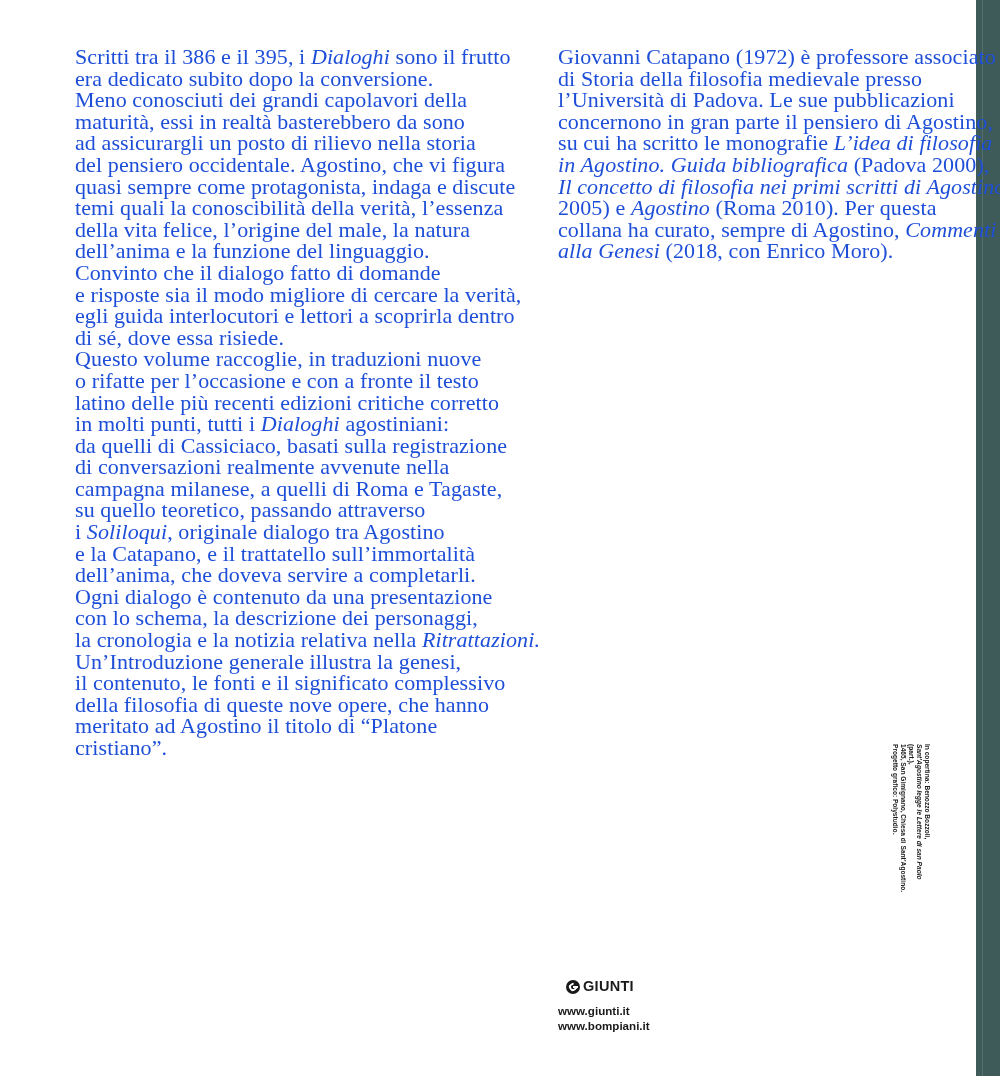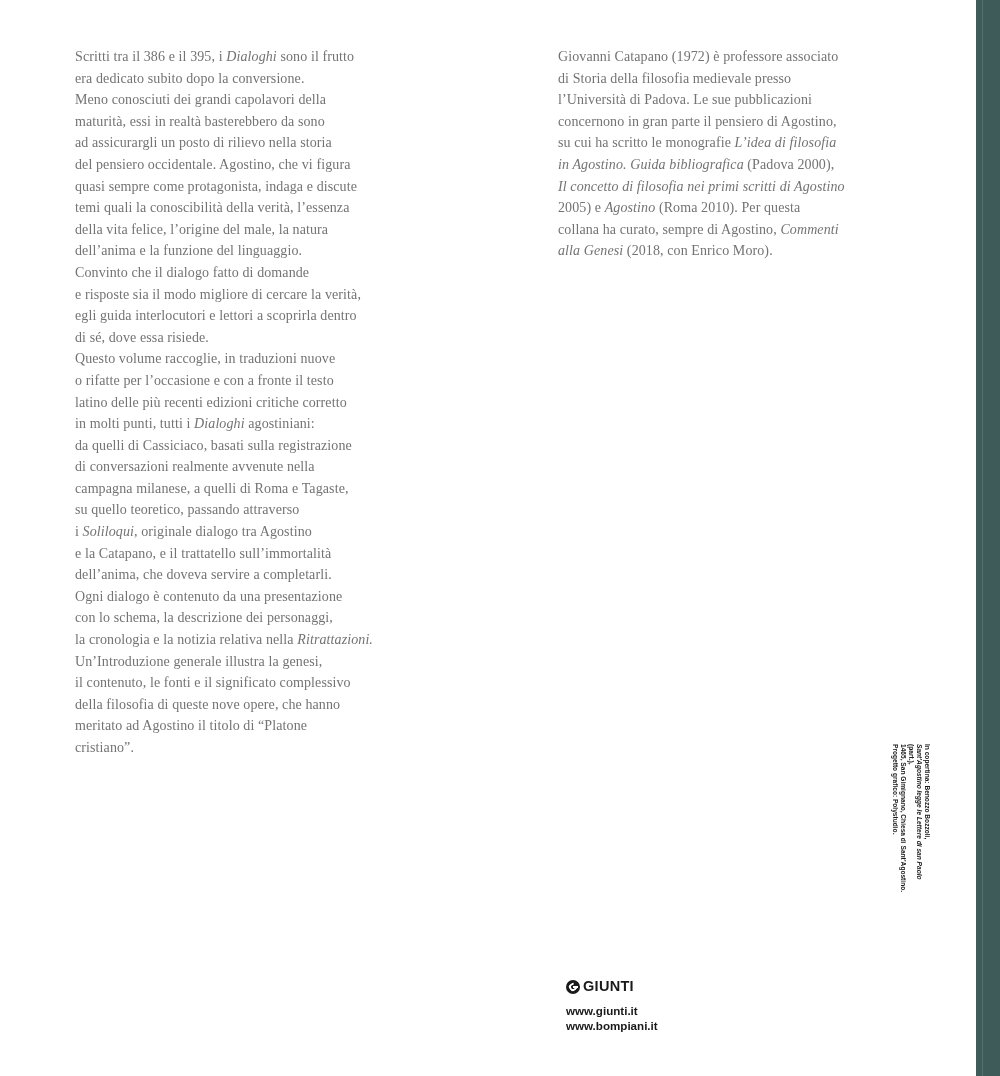--- a/index.html
+++ b/index.html
@@ -42,24 +42,24 @@
     width: 372px;
   }
   .col-right {
     position: absolute;
     left: 558px;
     top: 46px;
     width: 370px;
   }
 
   .blurb, .bio {
-    font-size: 14px;
+    font-size: 22px;
     line-height: 21.6px;
     letter-spacing: 0.1px;
-    color: #737373;
+    color: #1d4ed8;
   }
   .line {
     display: block;
     white-space: pre;
   }
   em, .it {
     font-style: italic;
   }
 
   
@@ -114,21 +114,21 @@
     color: #1a1a1a;
     line-height: 1;
   }
   .urls {
     margin-top: 9px;
     font-size: 11.6px;
     font-weight: bold;
     line-height: 14.5px;
     color: #1a1a1a;
   }
-  .urls span { display: block; margin-left: 8px; }
+  .urls span { display: block; }
 
   
   .credits {
     position: absolute;
     left: 931px;
     top: 744px;
     width: 296px;
     height: 26px;
     transform: rotate(90deg);
     transform-origin: 0 0;

